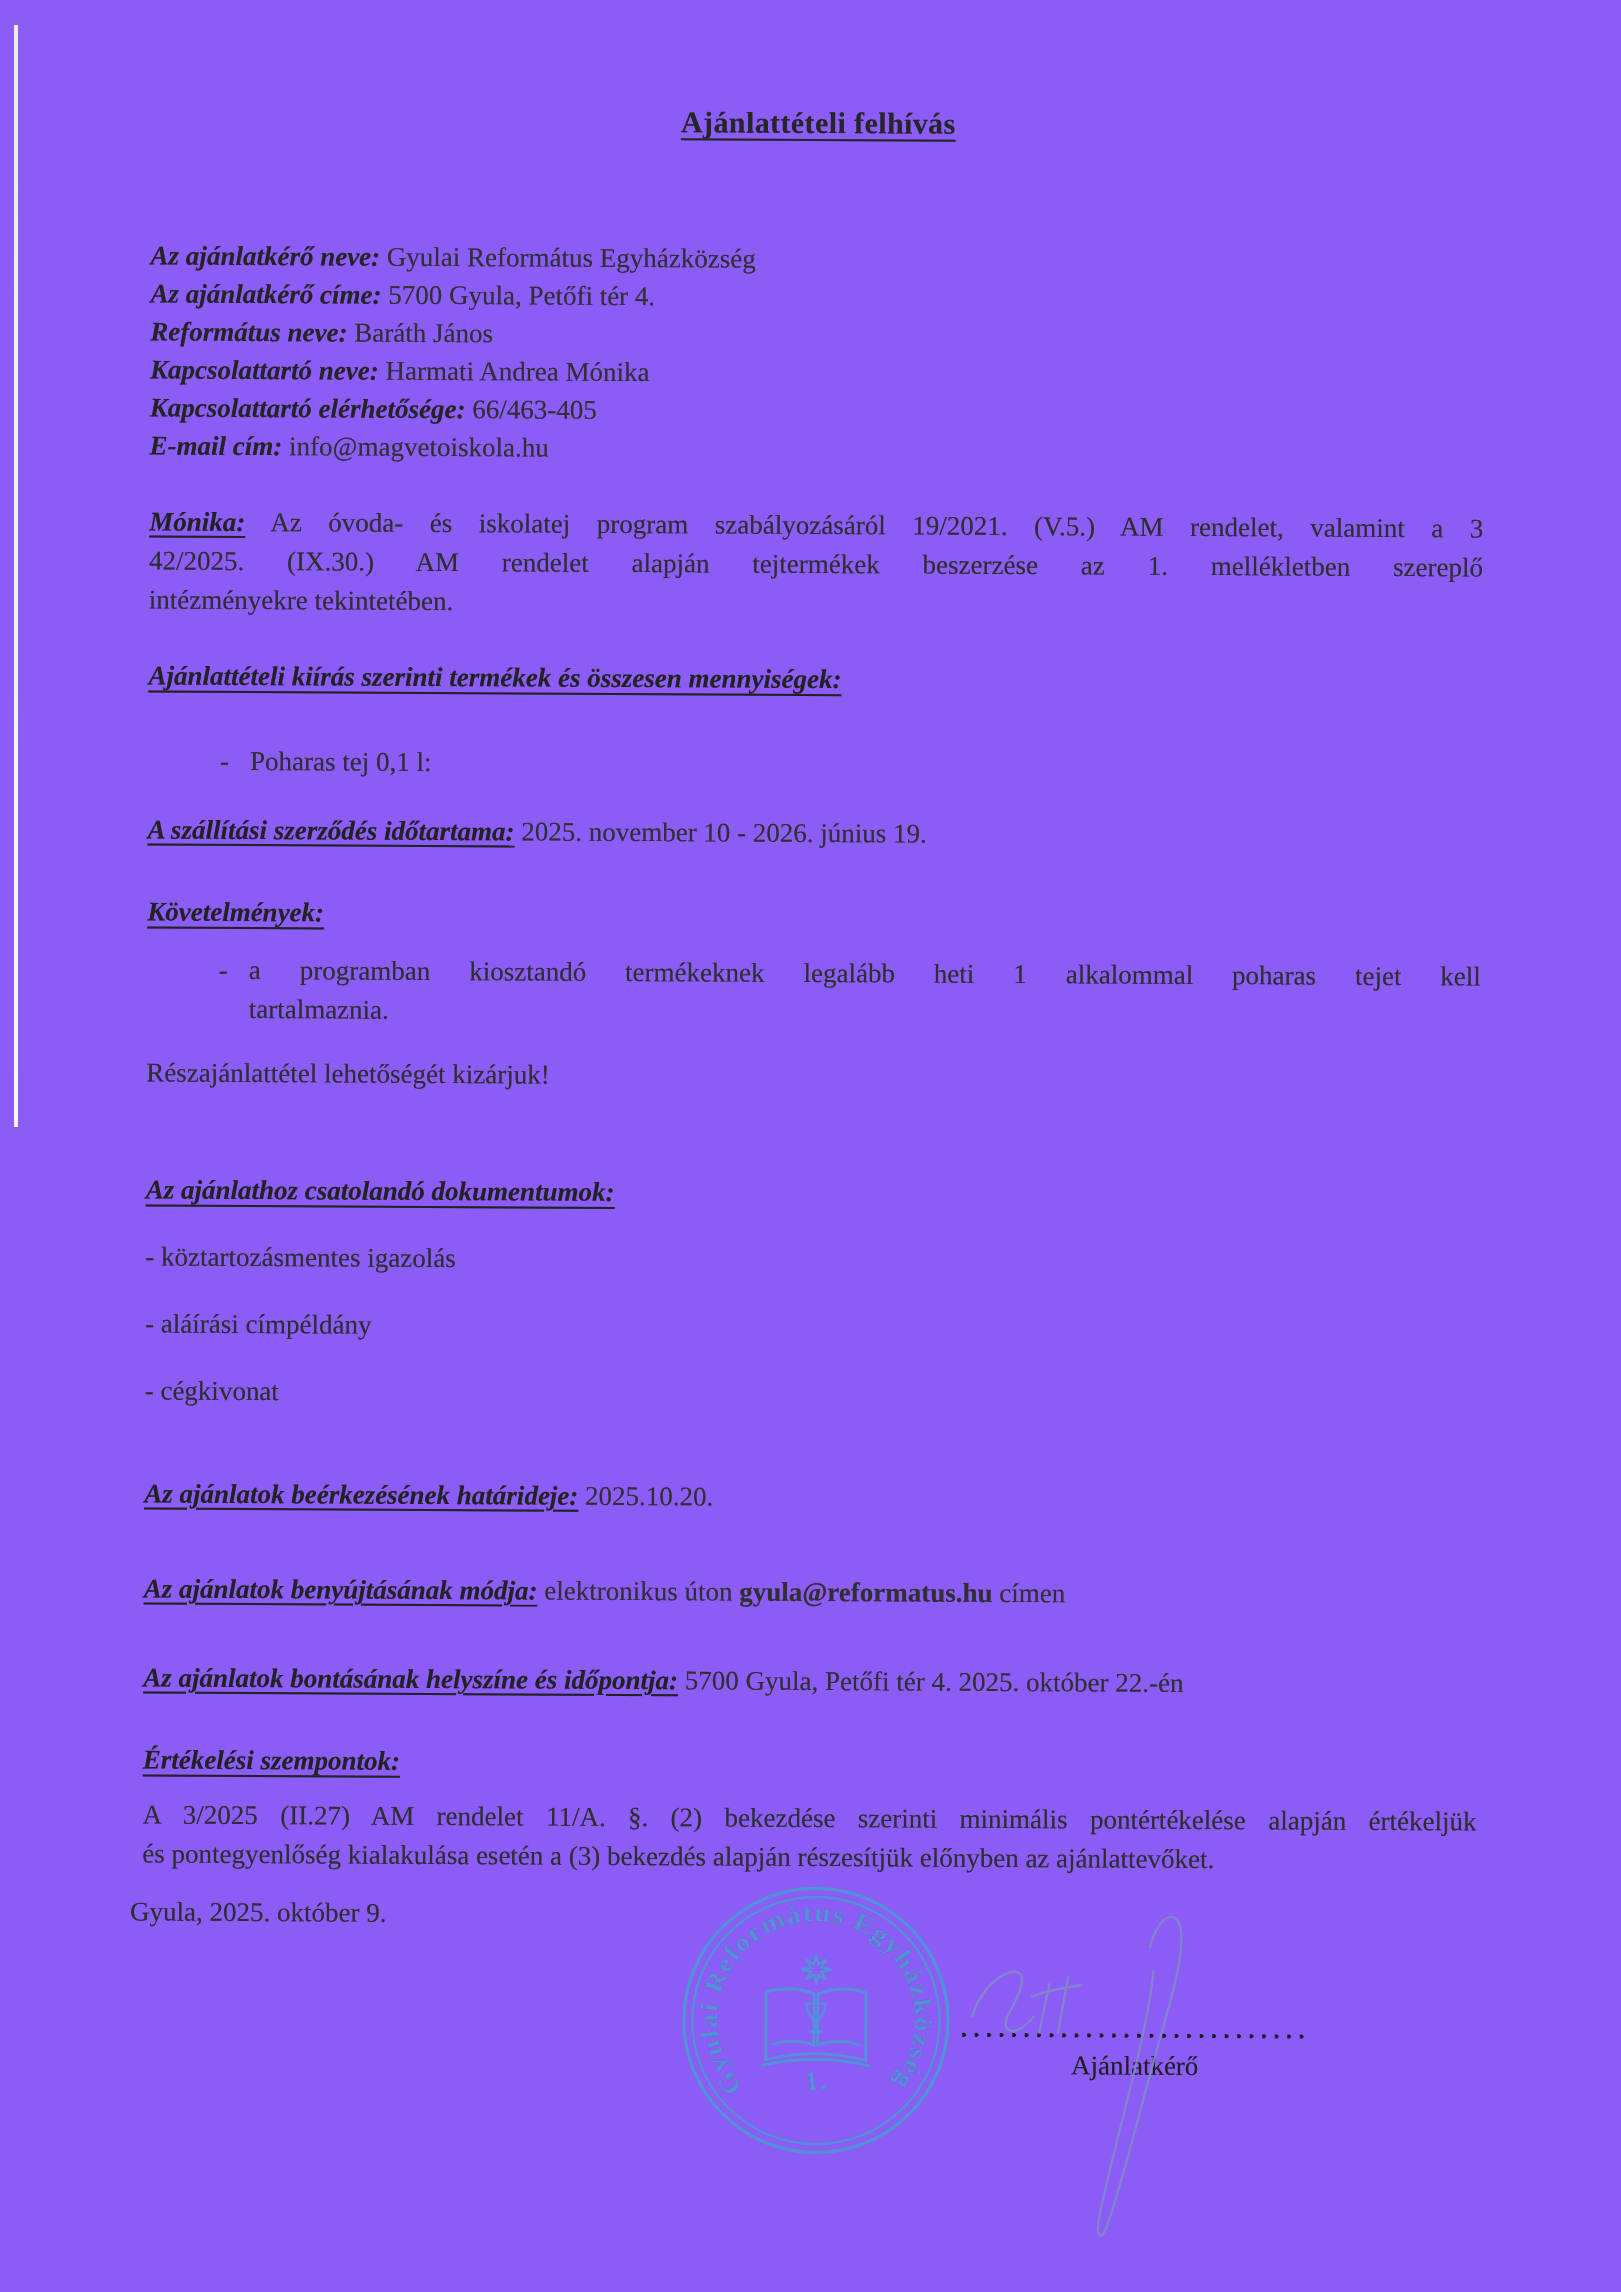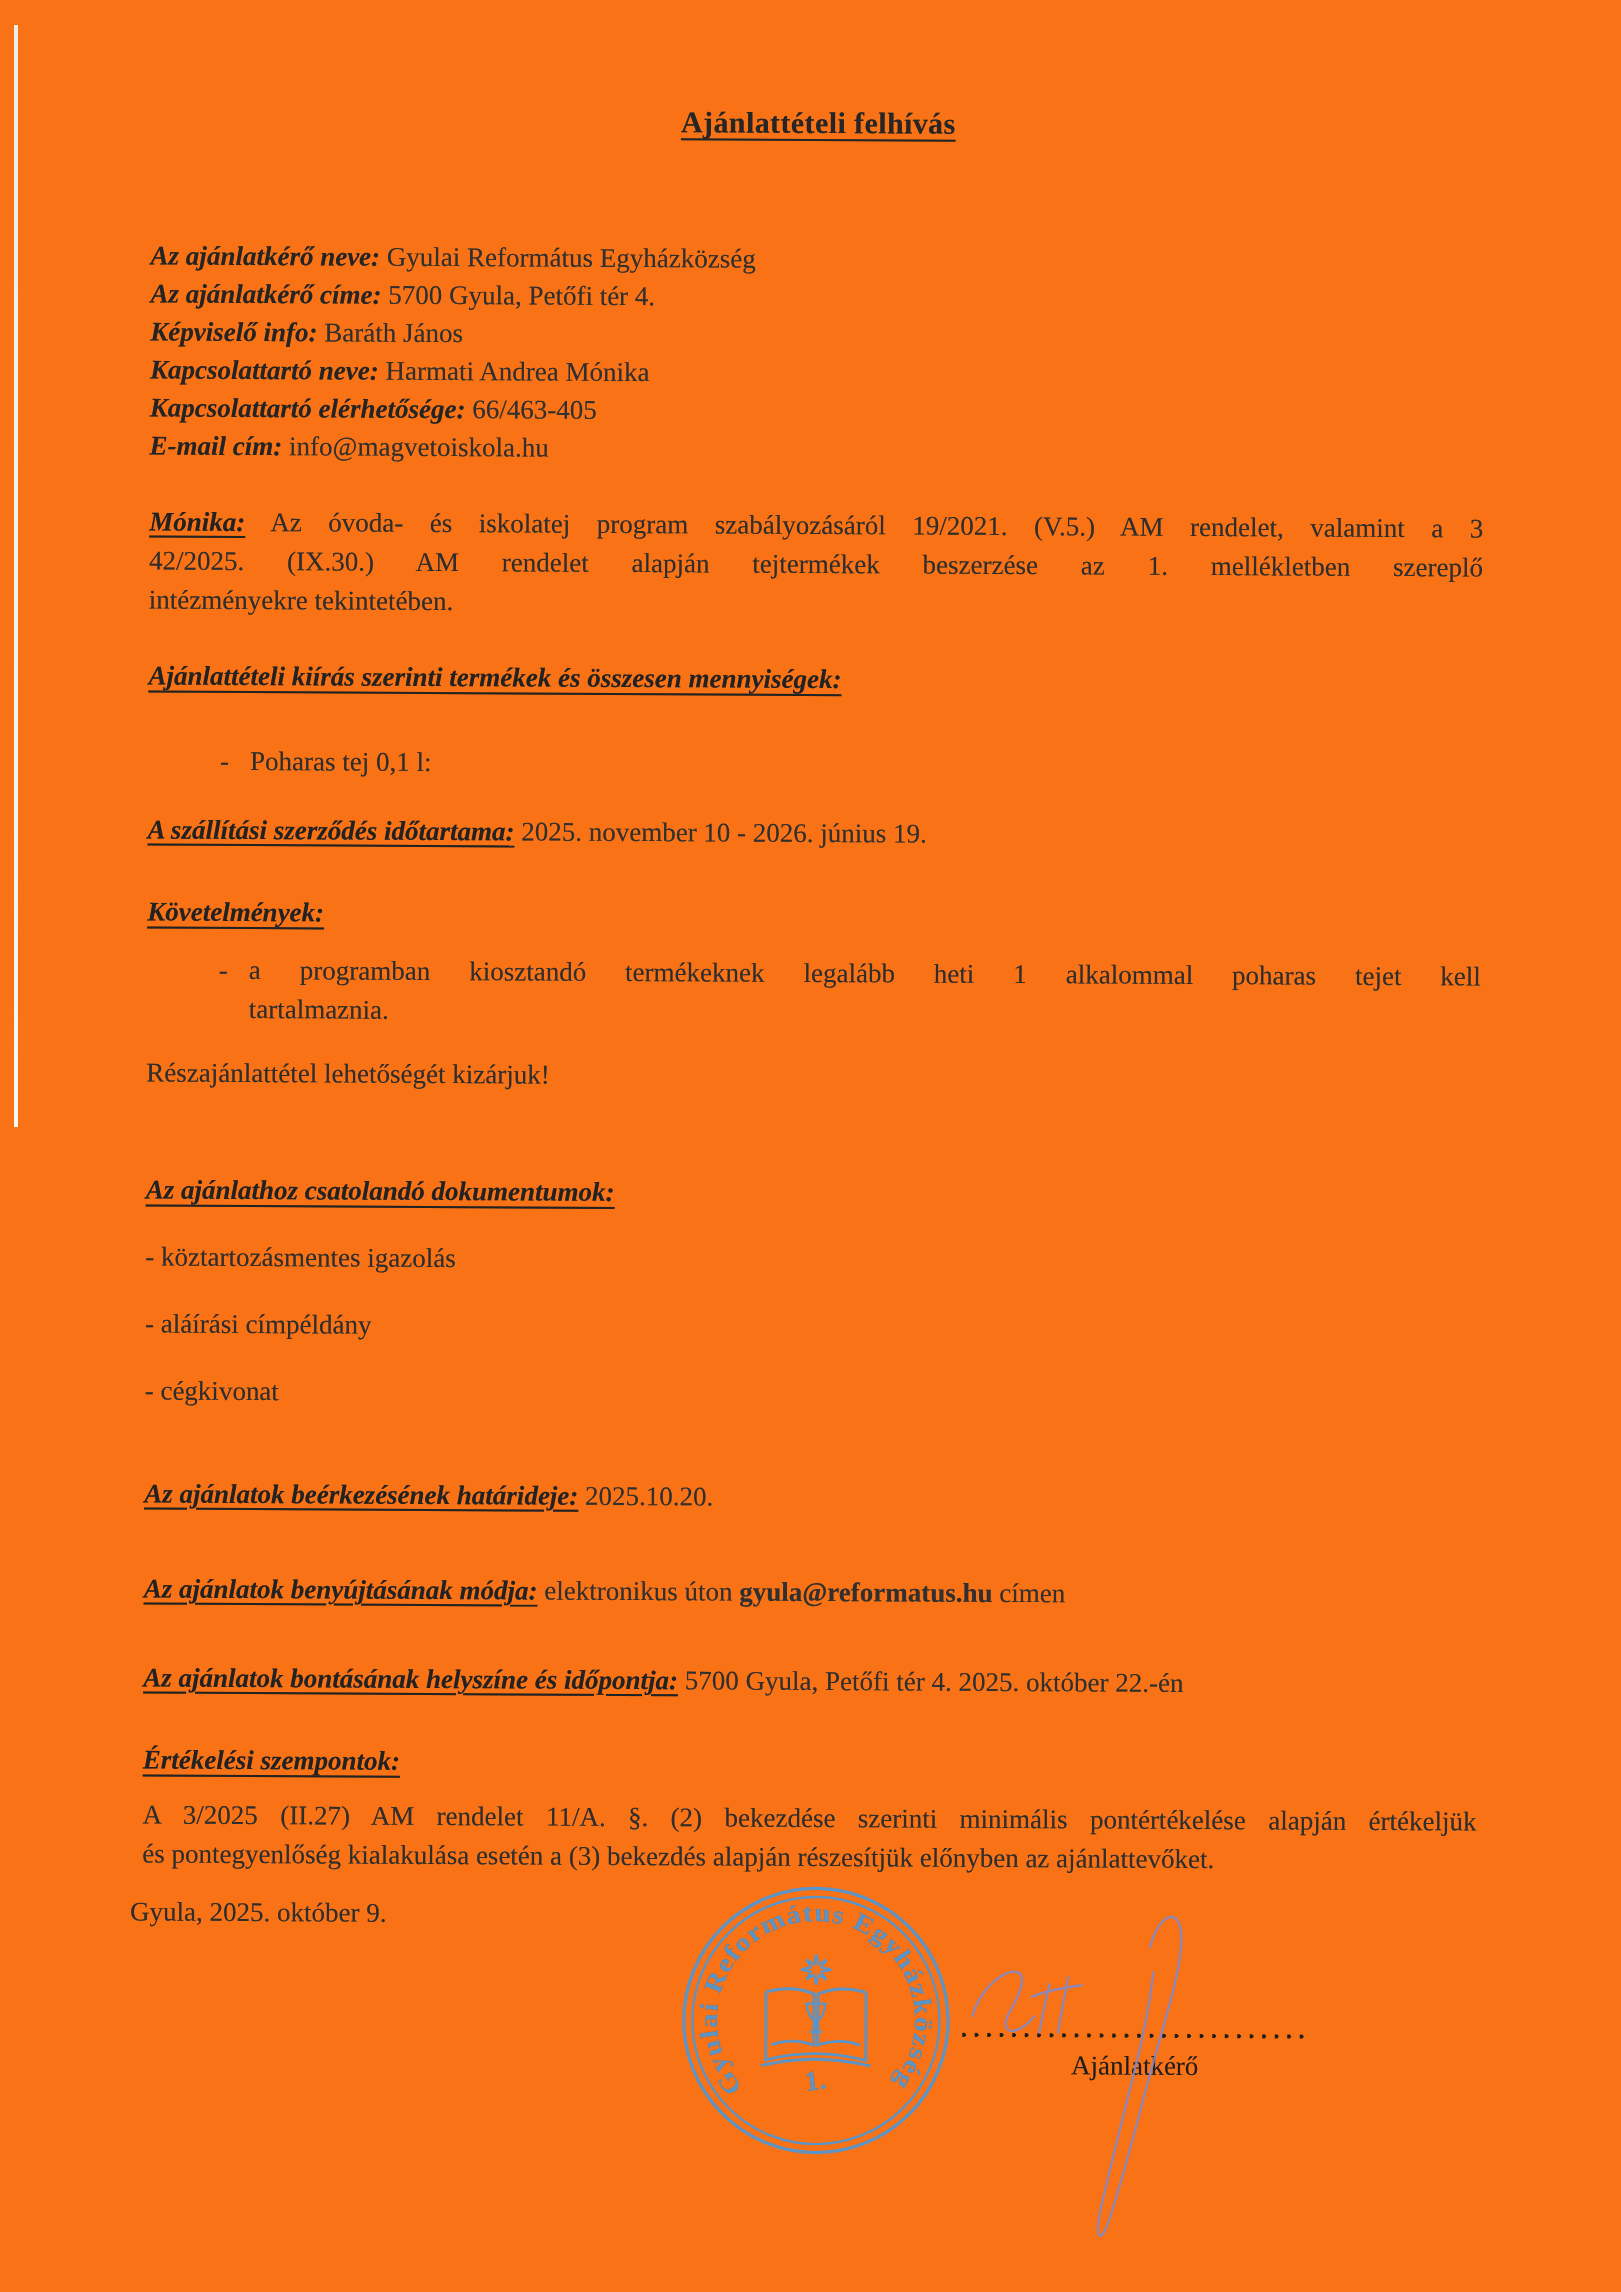--- a/index.html
+++ b/index.html
@@ -1,19 +1,19 @@
 <!DOCTYPE html>
 <html style="font-size:14.3px"><head>
 <meta charset="utf-8">
 <style>
   html,body{margin:0;padding:0;background:#ffffff;}
   .sheet{
     position:relative;
     width:1622px;height:2293px;
-    background:#f97316;
+    background:#8b5cf6;
     overflow:hidden;
     font-family:"Liberation Serif","DejaVu Serif",serif;
     color:#2e2e2e;
   }
   .scan-edge{
     position:absolute;left:14.3px;top:25px;width:3.6px;height:1102px;
     background:linear-gradient(#ededed,#f6f6f6);
   }
   .inner{
     position:absolute;left:0;top:0;width:100%;height:100%;
@@ -96,21 +96,21 @@
       <div class="hdr-block">
         <div class="hdr-row">
           <span class="lab">Az ajánlatkérő neve:</span>
           <span class="val">Gyulai Református Egyházközség</span>
         </div>
         <div class="hdr-row">
           <span class="lab">Az ajánlatkérő címe:</span>
           <span class="val">5700 Gyula, Petőfi tér 4.</span>
         </div>
         <div class="hdr-row">
-          <span class="lab">Képviselő info:</span>
+          <span class="lab">Református neve:</span>
           <span class="val">Baráth János</span>
         </div>
         <div class="hdr-row">
           <span class="lab">Kapcsolattartó neve:</span>
           <span class="val">Harmati Andrea Mónika</span>
         </div>
         <div class="hdr-row">
           <span class="lab">Kapcsolattartó elérhetősége:</span>
           <span class="val">66/463-405</span>
         </div>

